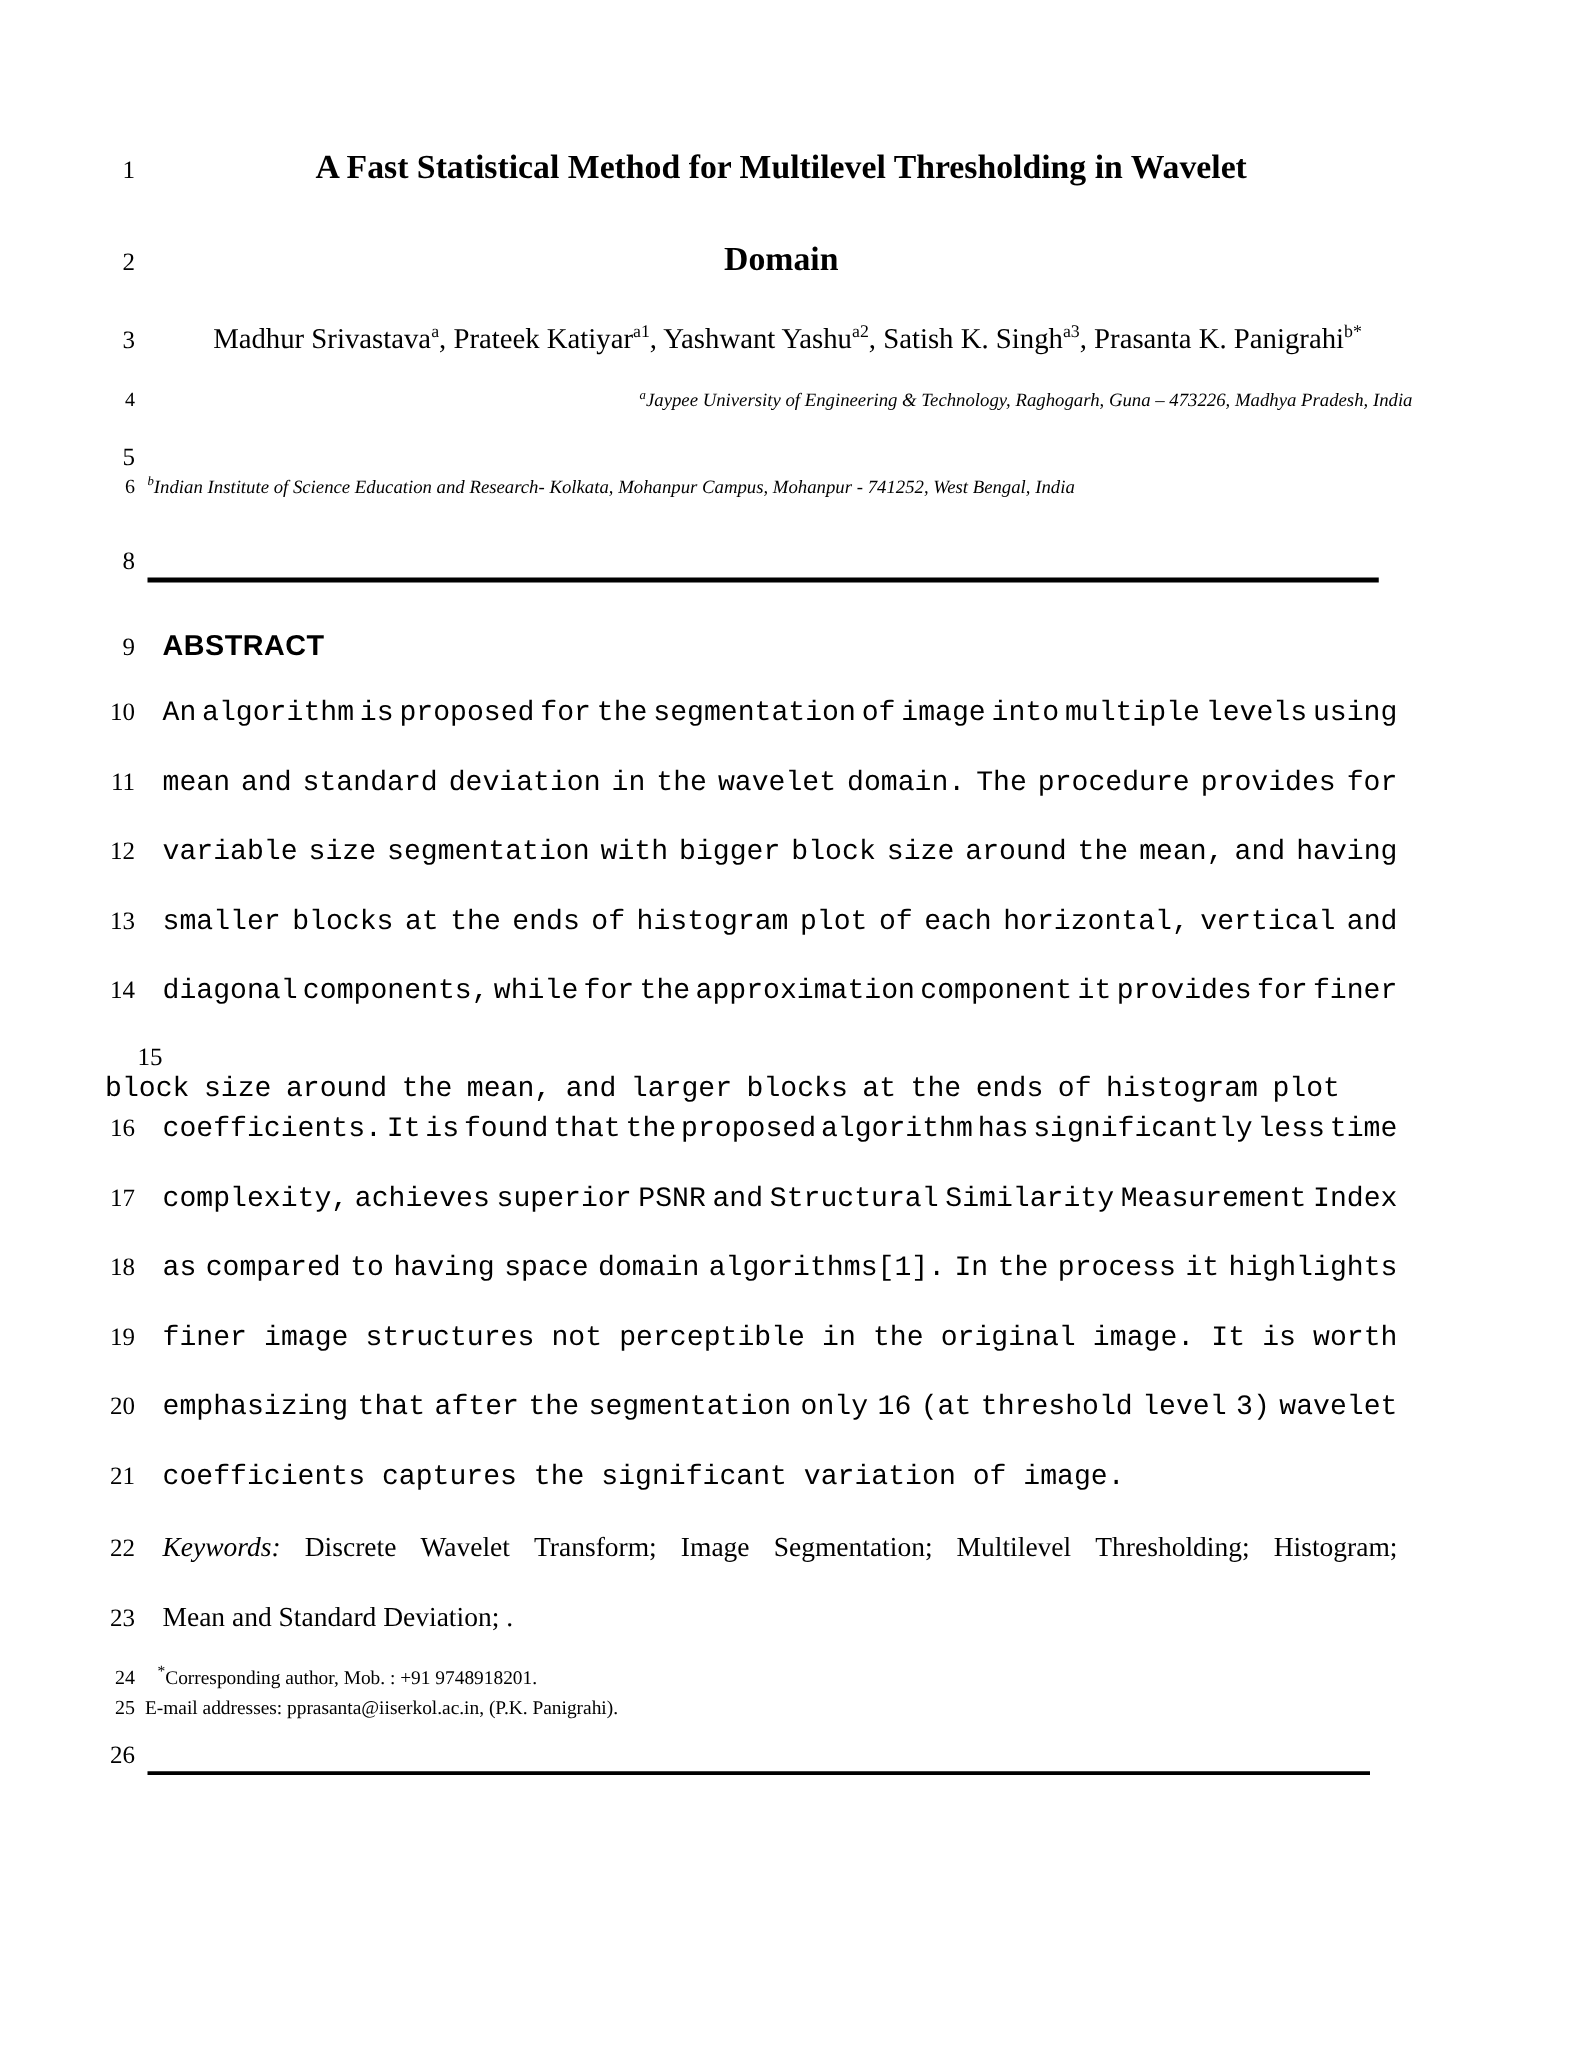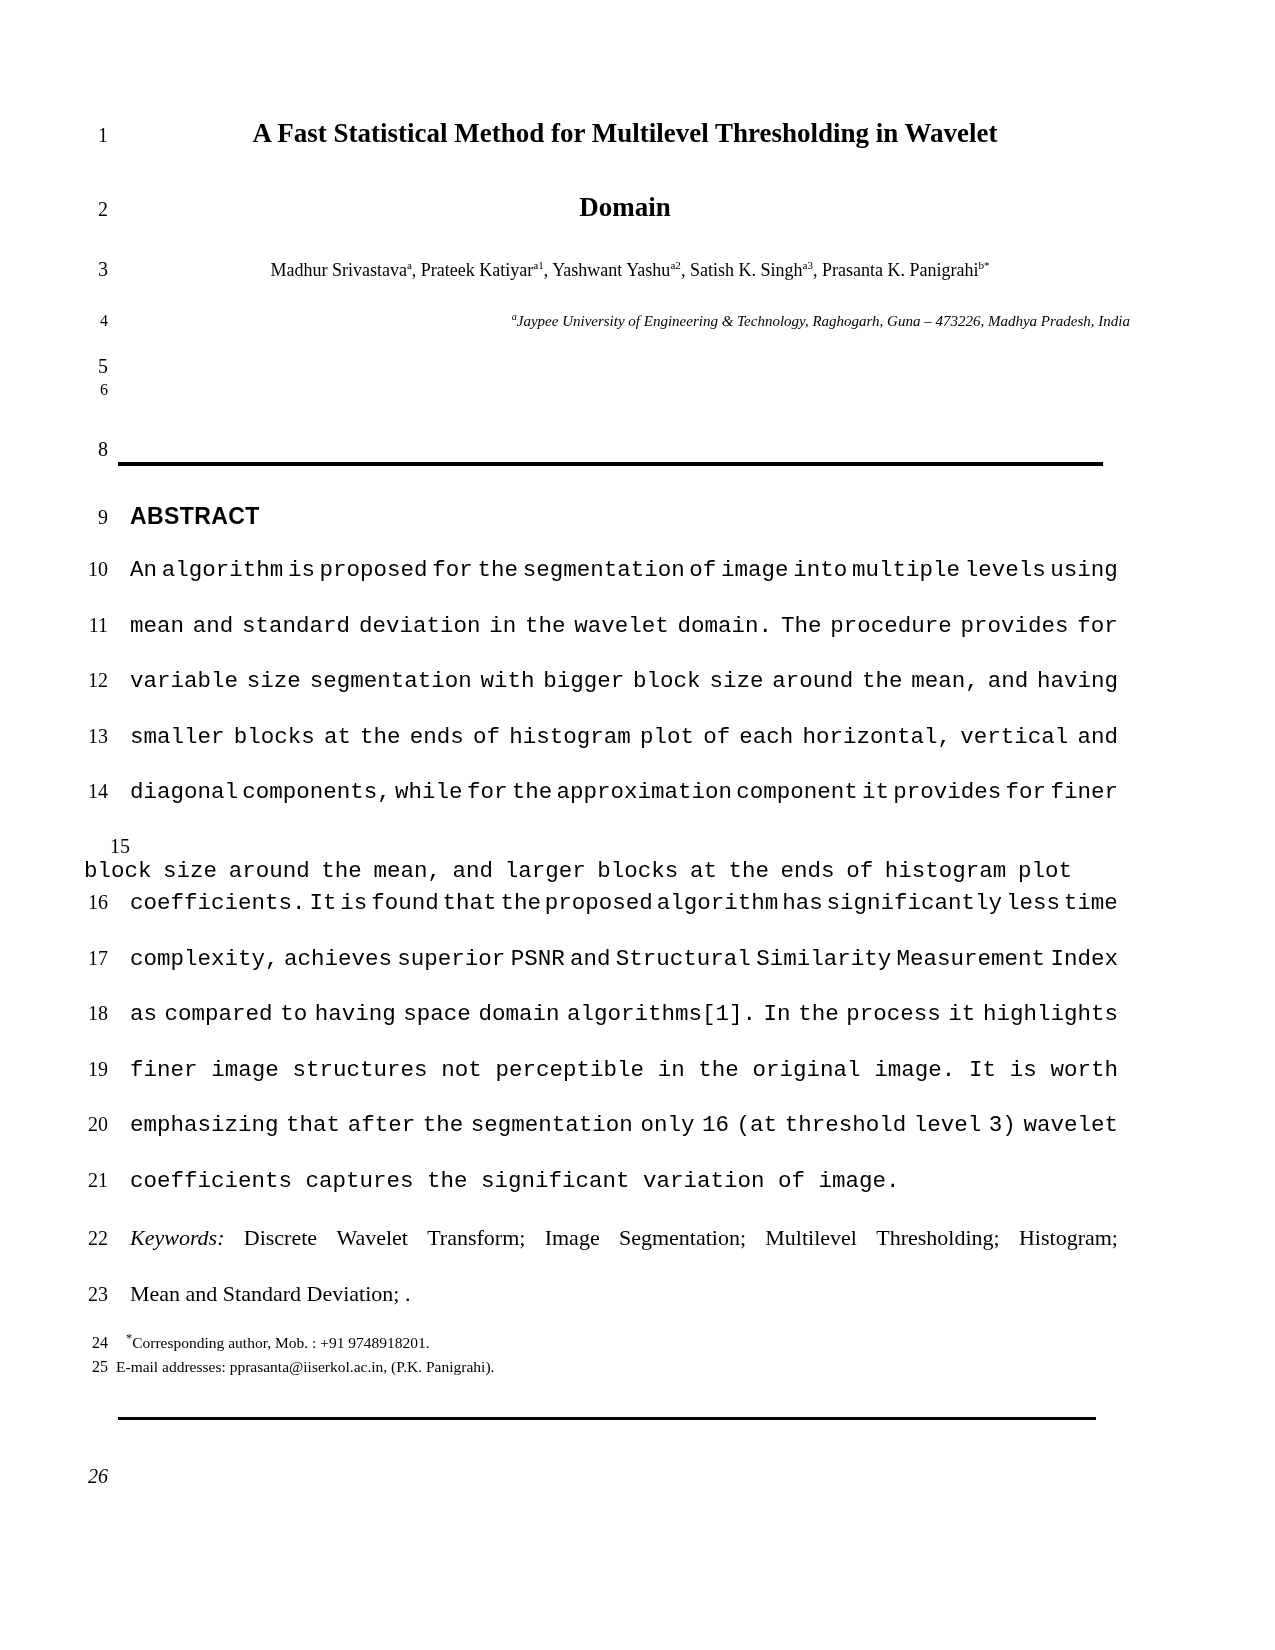--- a/index.html
+++ b/index.html
@@ -45,21 +45,21 @@
     font-weight: bold;
     font-size: 27px;
     letter-spacing: 0px;
   }
 
   
   .authors {
     width: 1000px;
     text-align: center;
     font-family: "Liberation Serif", serif;
-    font-size: 18px;
+    font-size: 23px;
   }
   .authors sup {
     font-size: 0.62em;
     vertical-align: super;
     line-height: 0;
   }
 
   
   .affil {
     font-family: "Liberation Serif", serif;
@@ -170,20 +170,23 @@
     </div>
   </div>
 
   <div class="row" style="top:355px; left:62px;">
     <div class="gutter big">5</div>
     <div class="content"></div>
   </div>
 
   <div class="row" style="top:381px; left:62px;">
     <div class="gutter small">6</div>
+    <div class="content" style="margin-left:10px;">
+      <div class="affil affil-b"><sup>b</sup><span>Indian Institute of Science Education and Research- Kolkata, Mohanpur Campus, Mohanpur - 741252, West Bengal, India</span></div>
+    </div>
   </div>
 
   <div class="row" style="top:438px; left:62px;">
     <div class="gutter big">8</div>
   </div>
   <div class="rule" style="top:462px; left:118px; width:985px;"></div>
 
   <div class="row" style="top:503px; left:62px;">
     <div class="gutter big">9</div>
     <div class="content">
@@ -438,18 +441,18 @@
     </div>
   </div>
 
   <div class="row" style="top:1358px; left:62px;">
     <div class="gutter small">25</div>
     <div class="content" style="margin-left:8px;">
       <div class="footnote"><span>E-mail addresses: pprasanta@iiserkol.ac.in, (P.K. Panigrahi).</span></div>
     </div>
   </div>
 
-  <div class="row" style="top:1465px; left:62px;font-style:italic;">
+  <div class="row" style="top:1393px; left:62px;">
     <div class="gutter big">26</div>
   </div>
   <div class="rule" style="top:1417px; left:118px; width:978px; height:3px;"></div>
 
 </div>
 
 </body></html>

